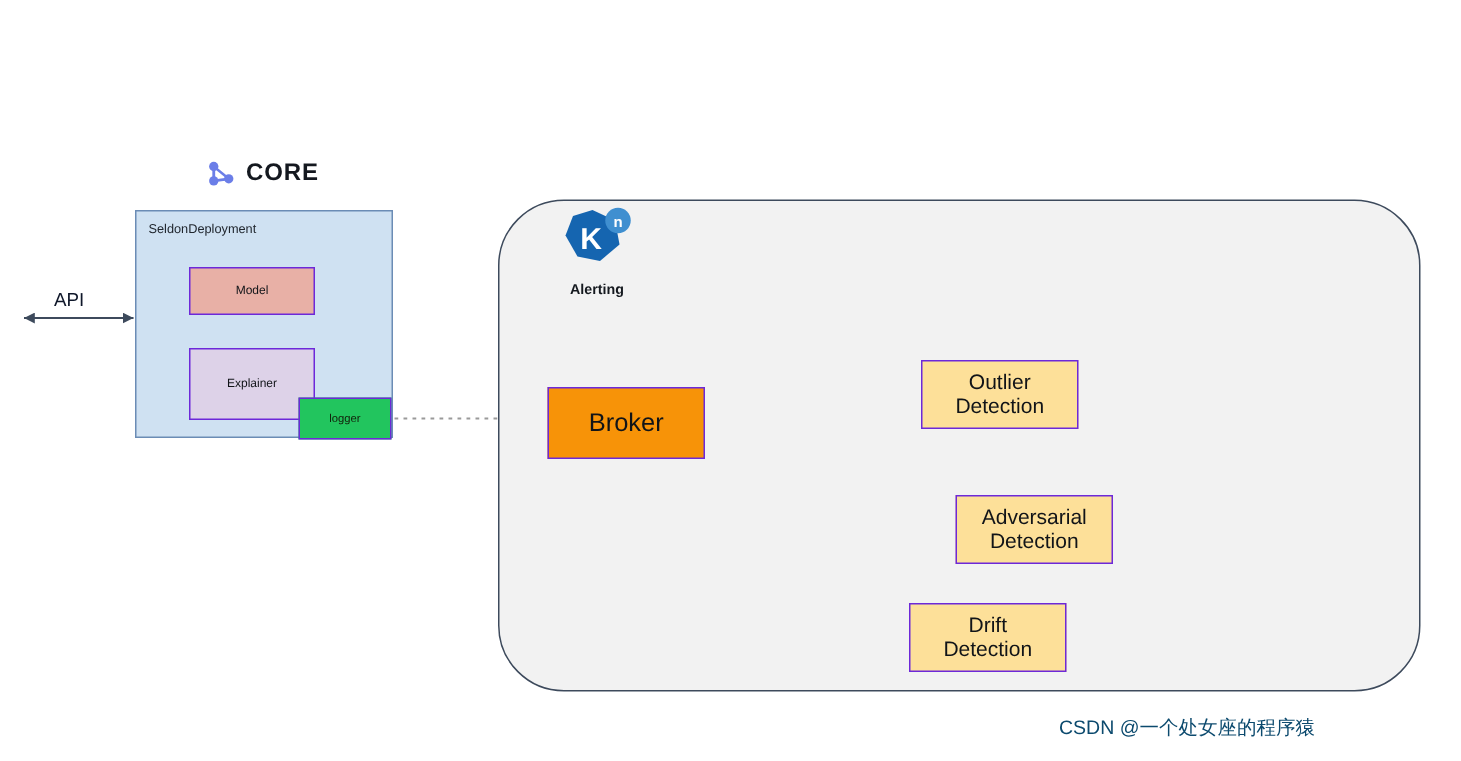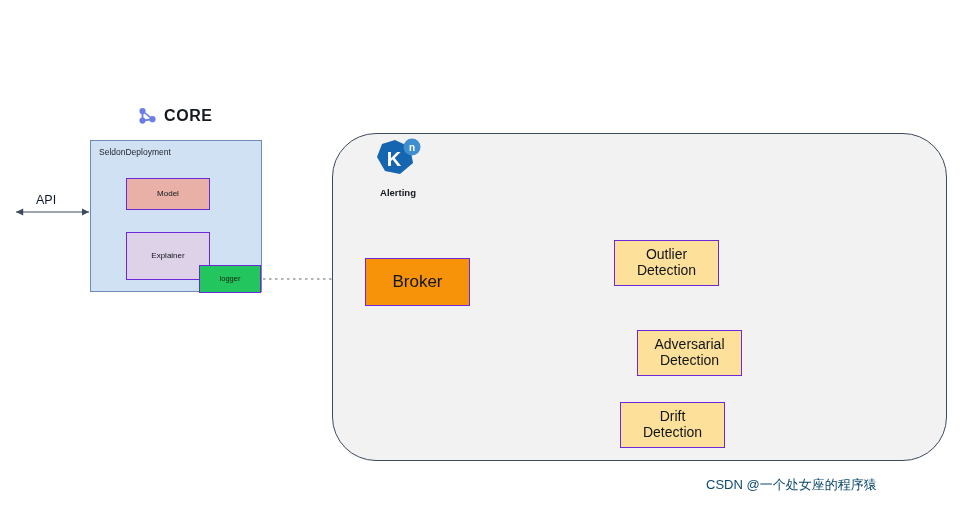--- a/index.html
+++ b/index.html
@@ -169,21 +169,21 @@
   }
   .detector {
     width: 105px;
     height: 46px;
     background: #fde099;
     font-size: 14px;
     flex-direction: column;
   }
   #outlier-box { left: 614px; top: 240px; }
   #adversarial-box { left: 637px; top: 330px; }
-  #drift-box { left: 620px; top: 402px; }
+  #drift-box { left: 606px; top: 402px; }
   #alerting-box {
     left: 820px;
     top: 330px;
     width: 110px;
     height: 47px;
     background: #dd7b64;
     font-size: 16px;
   }
 
   

